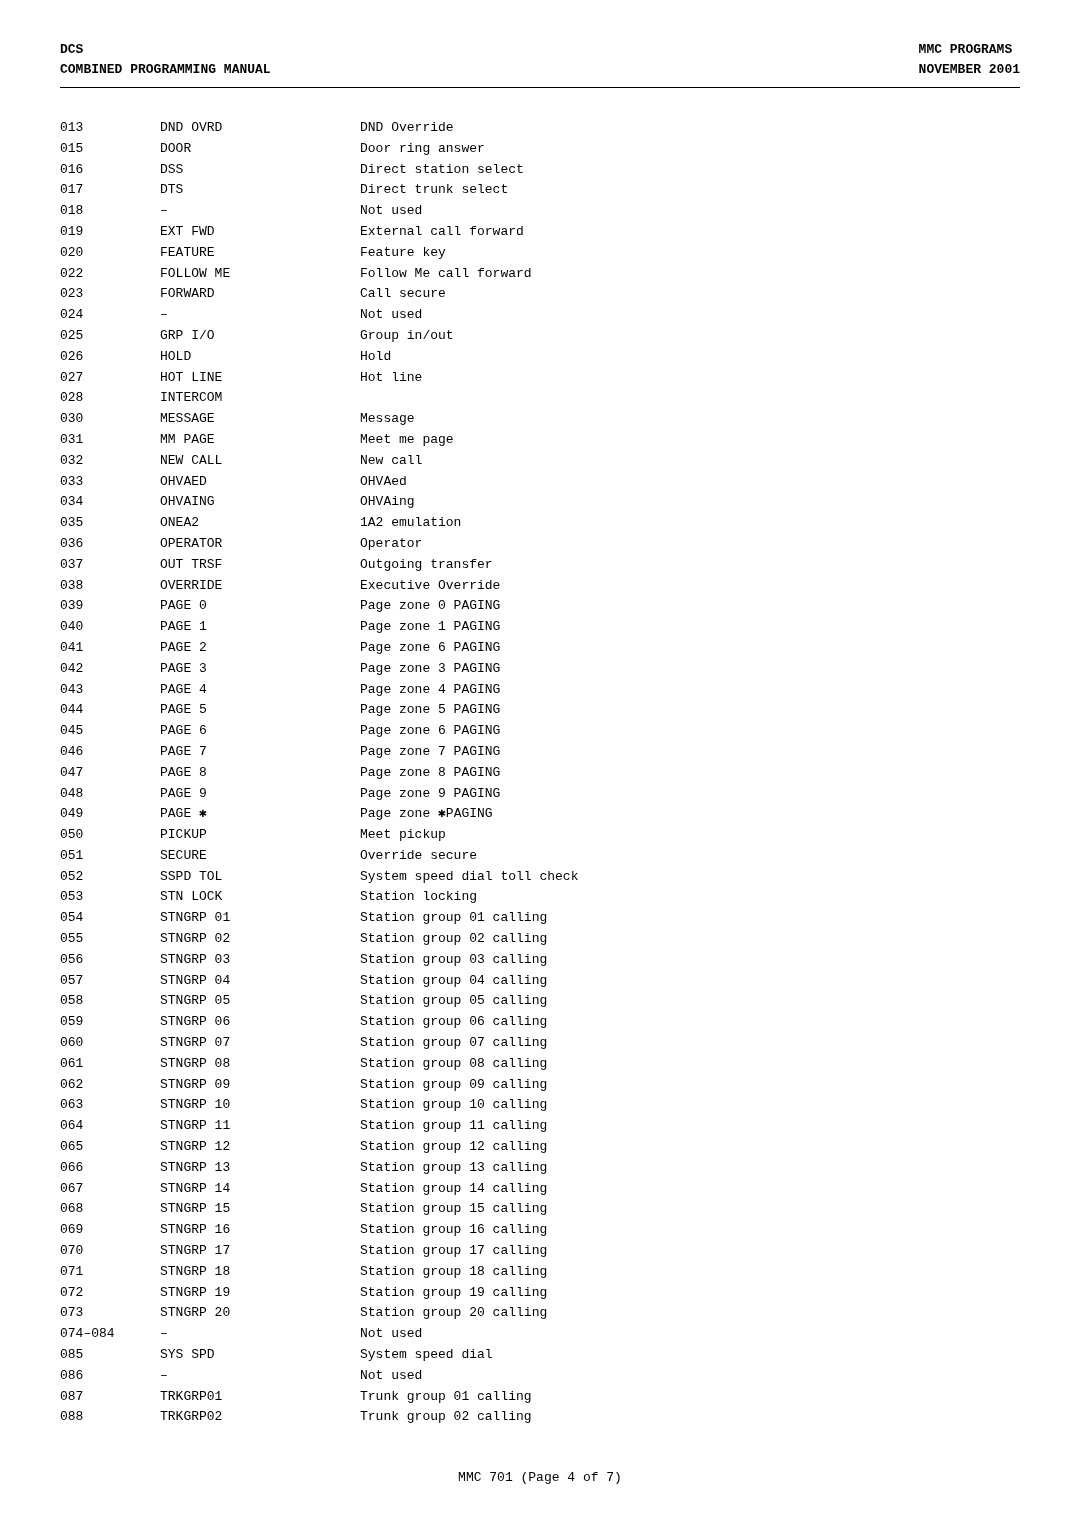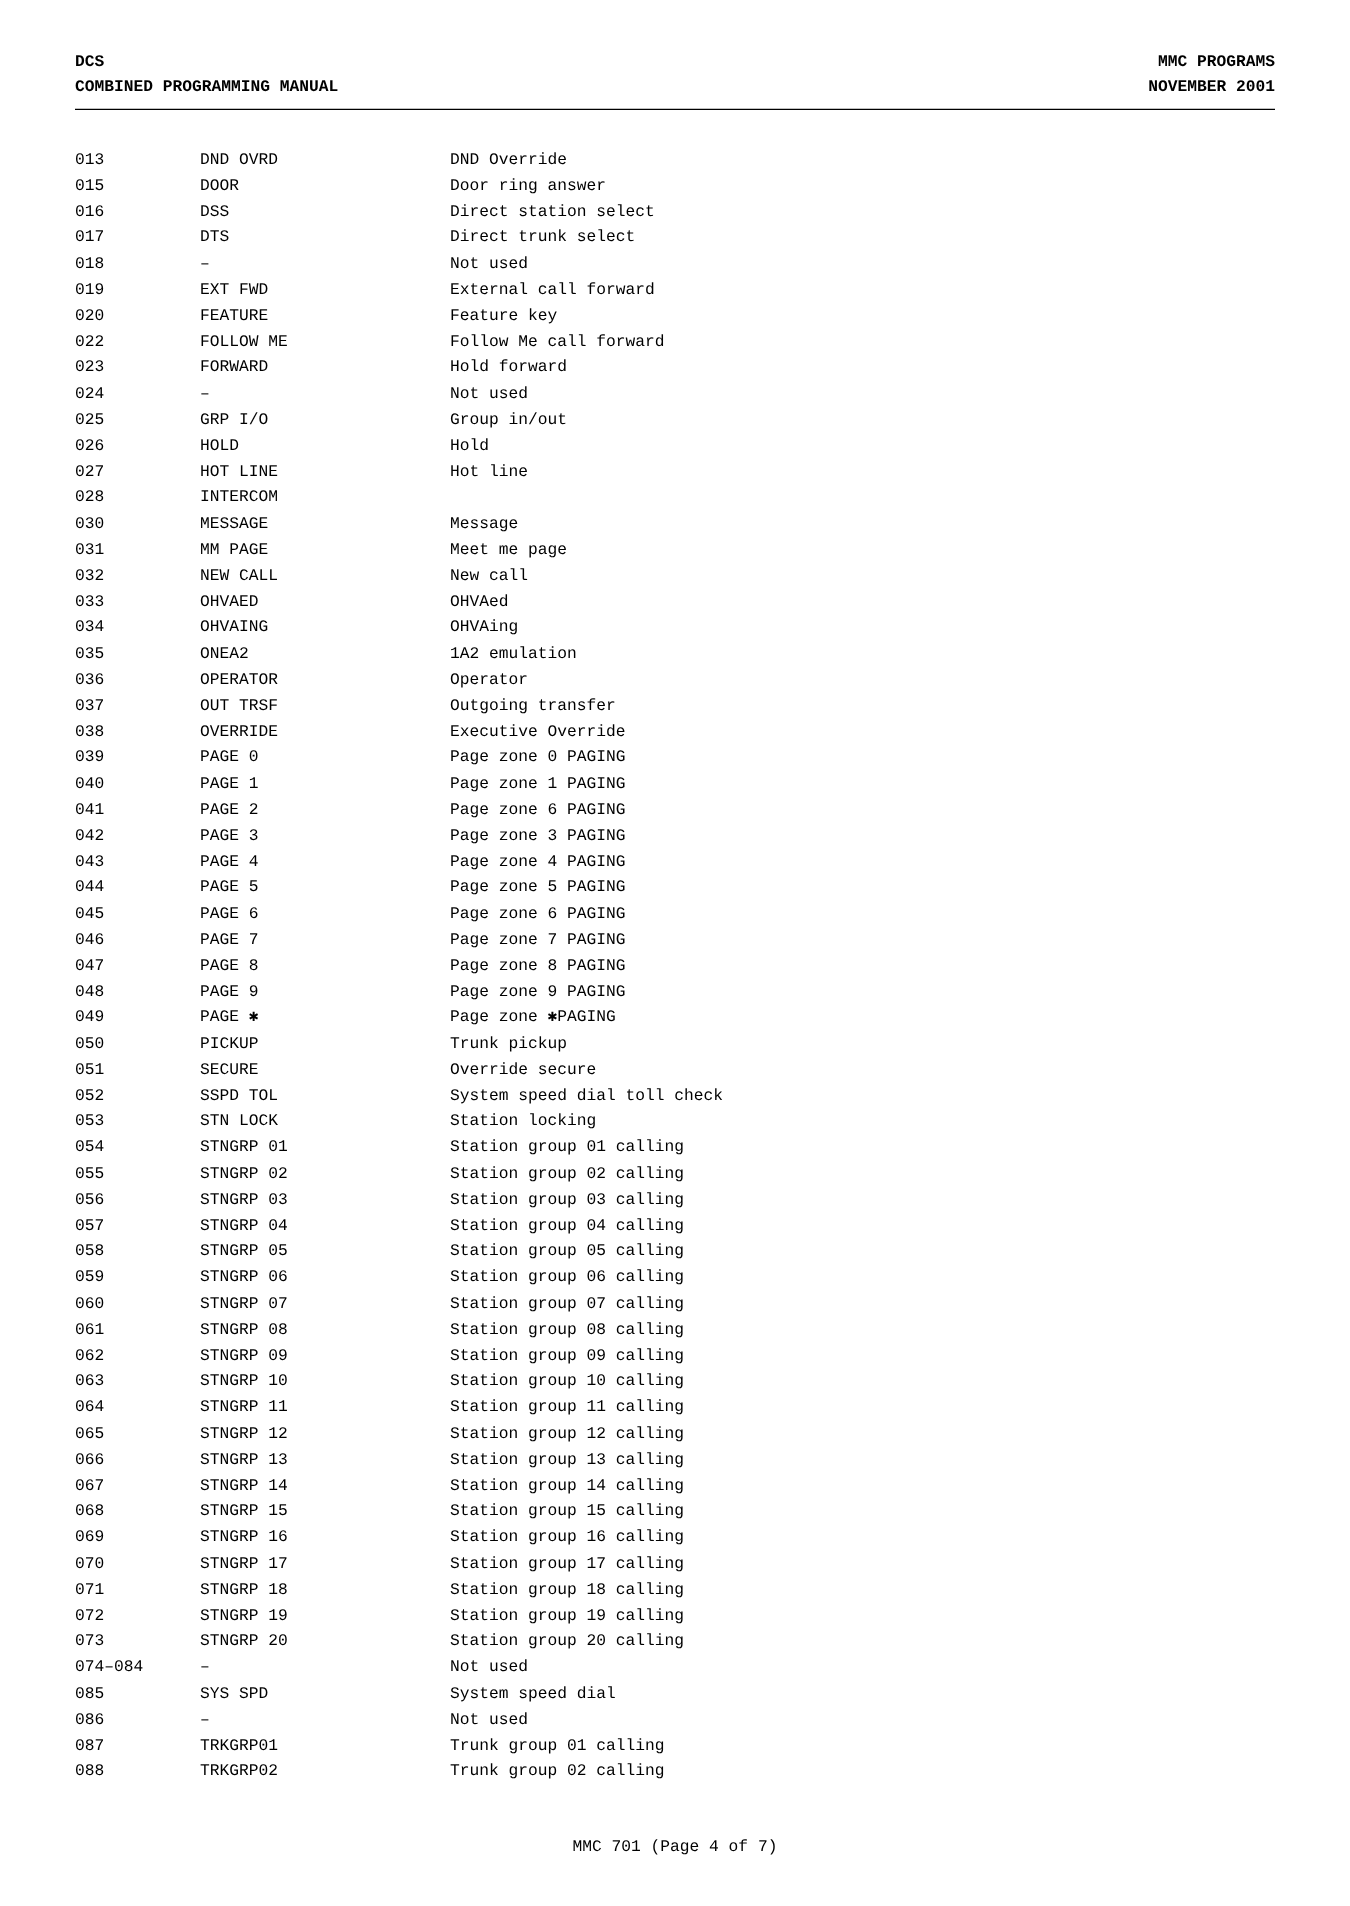--- a/index.html
+++ b/index.html
@@ -26,21 +26,21 @@
       padding-bottom: 8px;
     }
     .header-left, .header-right {
       font-size: 13px;
       font-weight: bold;
     }
     .header-left div, .header-right div {
       line-height: 1.5;
     }
     .header-right {
-      text-align: right;
+      text-align: left;
       font-family: Liberation Mono, monospace;
     }
     .content {
       margin-top: 20px;
     }
     .table-row {
       display: flex;
       line-height: 1.6;
     }
     .col-num {
@@ -115,21 +115,21 @@
         <span class="col-desc">Feature key</span>
       </div>
       <div class="table-row">
         <span class="col-num">022</span>
         <span class="col-code">FOLLOW ME</span>
         <span class="col-desc">Follow Me call forward</span>
       </div>
       <div class="table-row">
         <span class="col-num">023</span>
         <span class="col-code">FORWARD</span>
-        <span class="col-desc">Hold forward</span>
+        <span class="col-desc">Call secure</span>
       </div>
       <div class="table-row">
         <span class="col-num">024</span>
         <span class="col-code">–</span>
         <span class="col-desc">Not used</span>
       </div>
       <div class="table-row">
         <span class="col-num">025</span>
         <span class="col-code">GRP I/O</span>
         <span class="col-desc">Group in/out</span>
@@ -244,21 +244,21 @@
         <span class="col-desc">Page zone 9 PAGING</span>
       </div>
       <div class="table-row">
         <span class="col-num">049</span>
         <span class="col-code">PAGE ✱</span>
         <span class="col-desc">Page zone ✱PAGING</span>
       </div>
       <div class="table-row">
         <span class="col-num">050</span>
         <span class="col-code">PICKUP</span>
-        <span class="col-desc">Trunk pickup</span>
+        <span class="col-desc">Meet pickup</span>
       </div>
       <div class="table-row">
         <span class="col-num">051</span>
         <span class="col-code">SECURE</span>
         <span class="col-desc">Override secure</span>
       </div>
       <div class="table-row">
         <span class="col-num">052</span>
         <span class="col-code">SSPD TOL</span>
         <span class="col-desc">System speed dial toll check</span>

